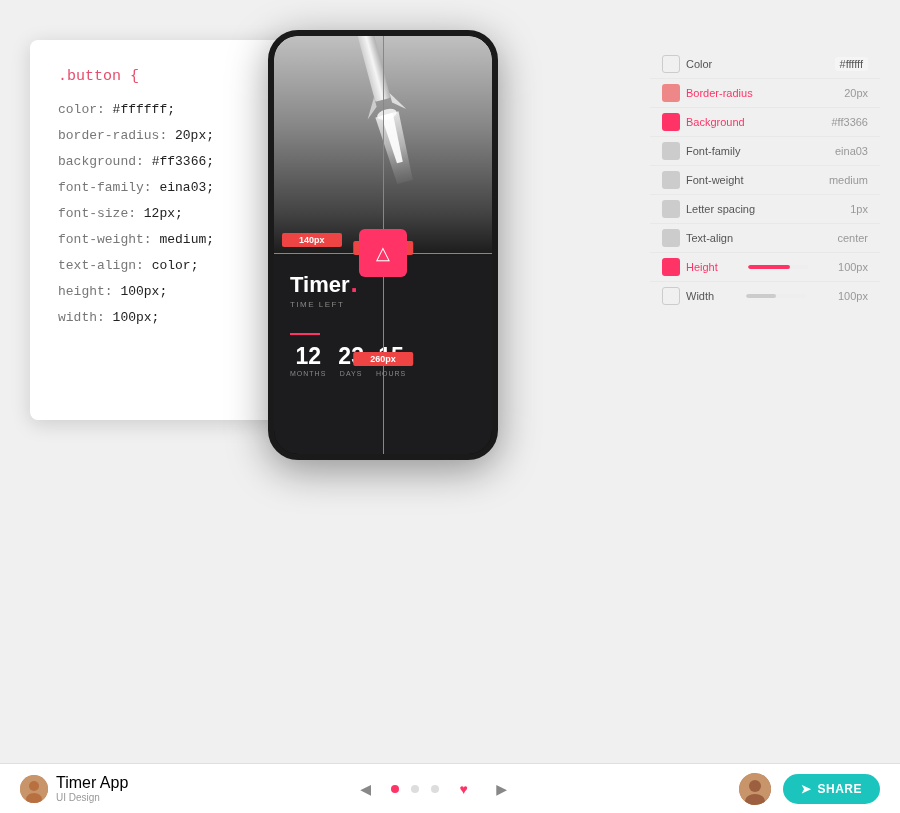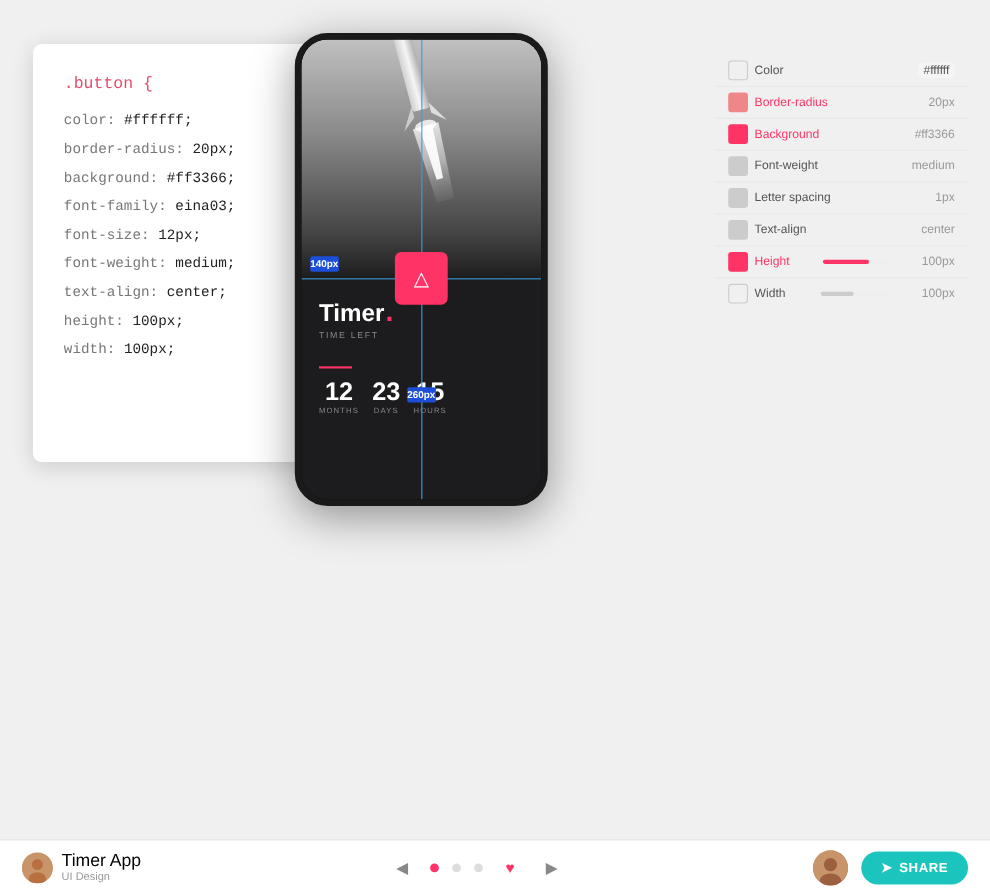--- a/index.html
+++ b/index.html
@@ -87,25 +87,25 @@
     }
     .crosshair-v {
       position: absolute;
       top: 0; bottom: 0;
       width: 1px;
       background: #3b9ddd;
       z-index: 10;
     }
     .dim-badge {
       position: absolute;
-      background: #1d4ed8;
+      background: #ef4444;
       color: white;
       font-size: 9px;
       font-weight: 600;
-      padding: 2px 0;
+      padding: 2px 17px;
       border-radius: 2px;
       z-index: 11;
     }
 
     
     .red-square {
       position: absolute;
       width: 48px;
       height: 48px;
       background: #ff3366;
@@ -342,21 +342,21 @@
 <body>
 
 <div class="css-card">
   <div class="css-selector">.button {</div>
   <div class="css-line"><span class="prop">color:</span><span class="val"> #ffffff;</span></div>
   <div class="css-line"><span class="prop">border-radius:</span><span class="val"> 20px;</span></div>
   <div class="css-line"><span class="prop">background:</span><span class="val"> #ff3366;</span></div>
   <div class="css-line"><span class="prop">font-family:</span><span class="val"> eina03;</span></div>
   <div class="css-line"><span class="prop">font-size:</span><span class="val"> 12px;</span></div>
   <div class="css-line"><span class="prop">font-weight:</span><span class="val"> medium;</span></div>
-  <div class="css-line"><span class="prop">text-align:</span><span class="val"> center;</span></div>
+  <div class="css-line"><span class="prop">text-align:</span><span class="val"> color;</span></div>
   <div class="css-line"><span class="prop">height:</span><span class="val"> 100px;</span></div>
   <div class="css-line"><span class="prop">width:</span><span class="val"> 100px;</span></div>
 </div>
 
 <div class="phone-mockup">
   <div class="phone-inner">
     <div class="phone-top-line"></div>
     <div class="core-text">CORE 1</div>
 
     <div class="phone-image">
@@ -452,20 +452,27 @@
   </div>
 
   <div class="prop-row">
     <div class="prop-left">
       <div class="prop-icon red"></div>
       <span class="prop-label red-text">Background</span>
     </div>
     <span class="prop-value">#ff3366</span>
   </div>
 
+  <div class="prop-row">
+    <div class="prop-left">
+      <div class="prop-icon" style="background:#ccc;"></div>
+      <span class="prop-label">Font-family</span>
+    </div>
+    <span class="prop-value">eina03</span>
+  </div>
 
 
   <div class="prop-row">
     <div class="prop-left">
       <div class="prop-icon" style="background:#ccc;"></div>
       <span class="prop-label">Font-weight</span>
     </div>
     <span class="prop-value">medium</span>
   </div>
 

